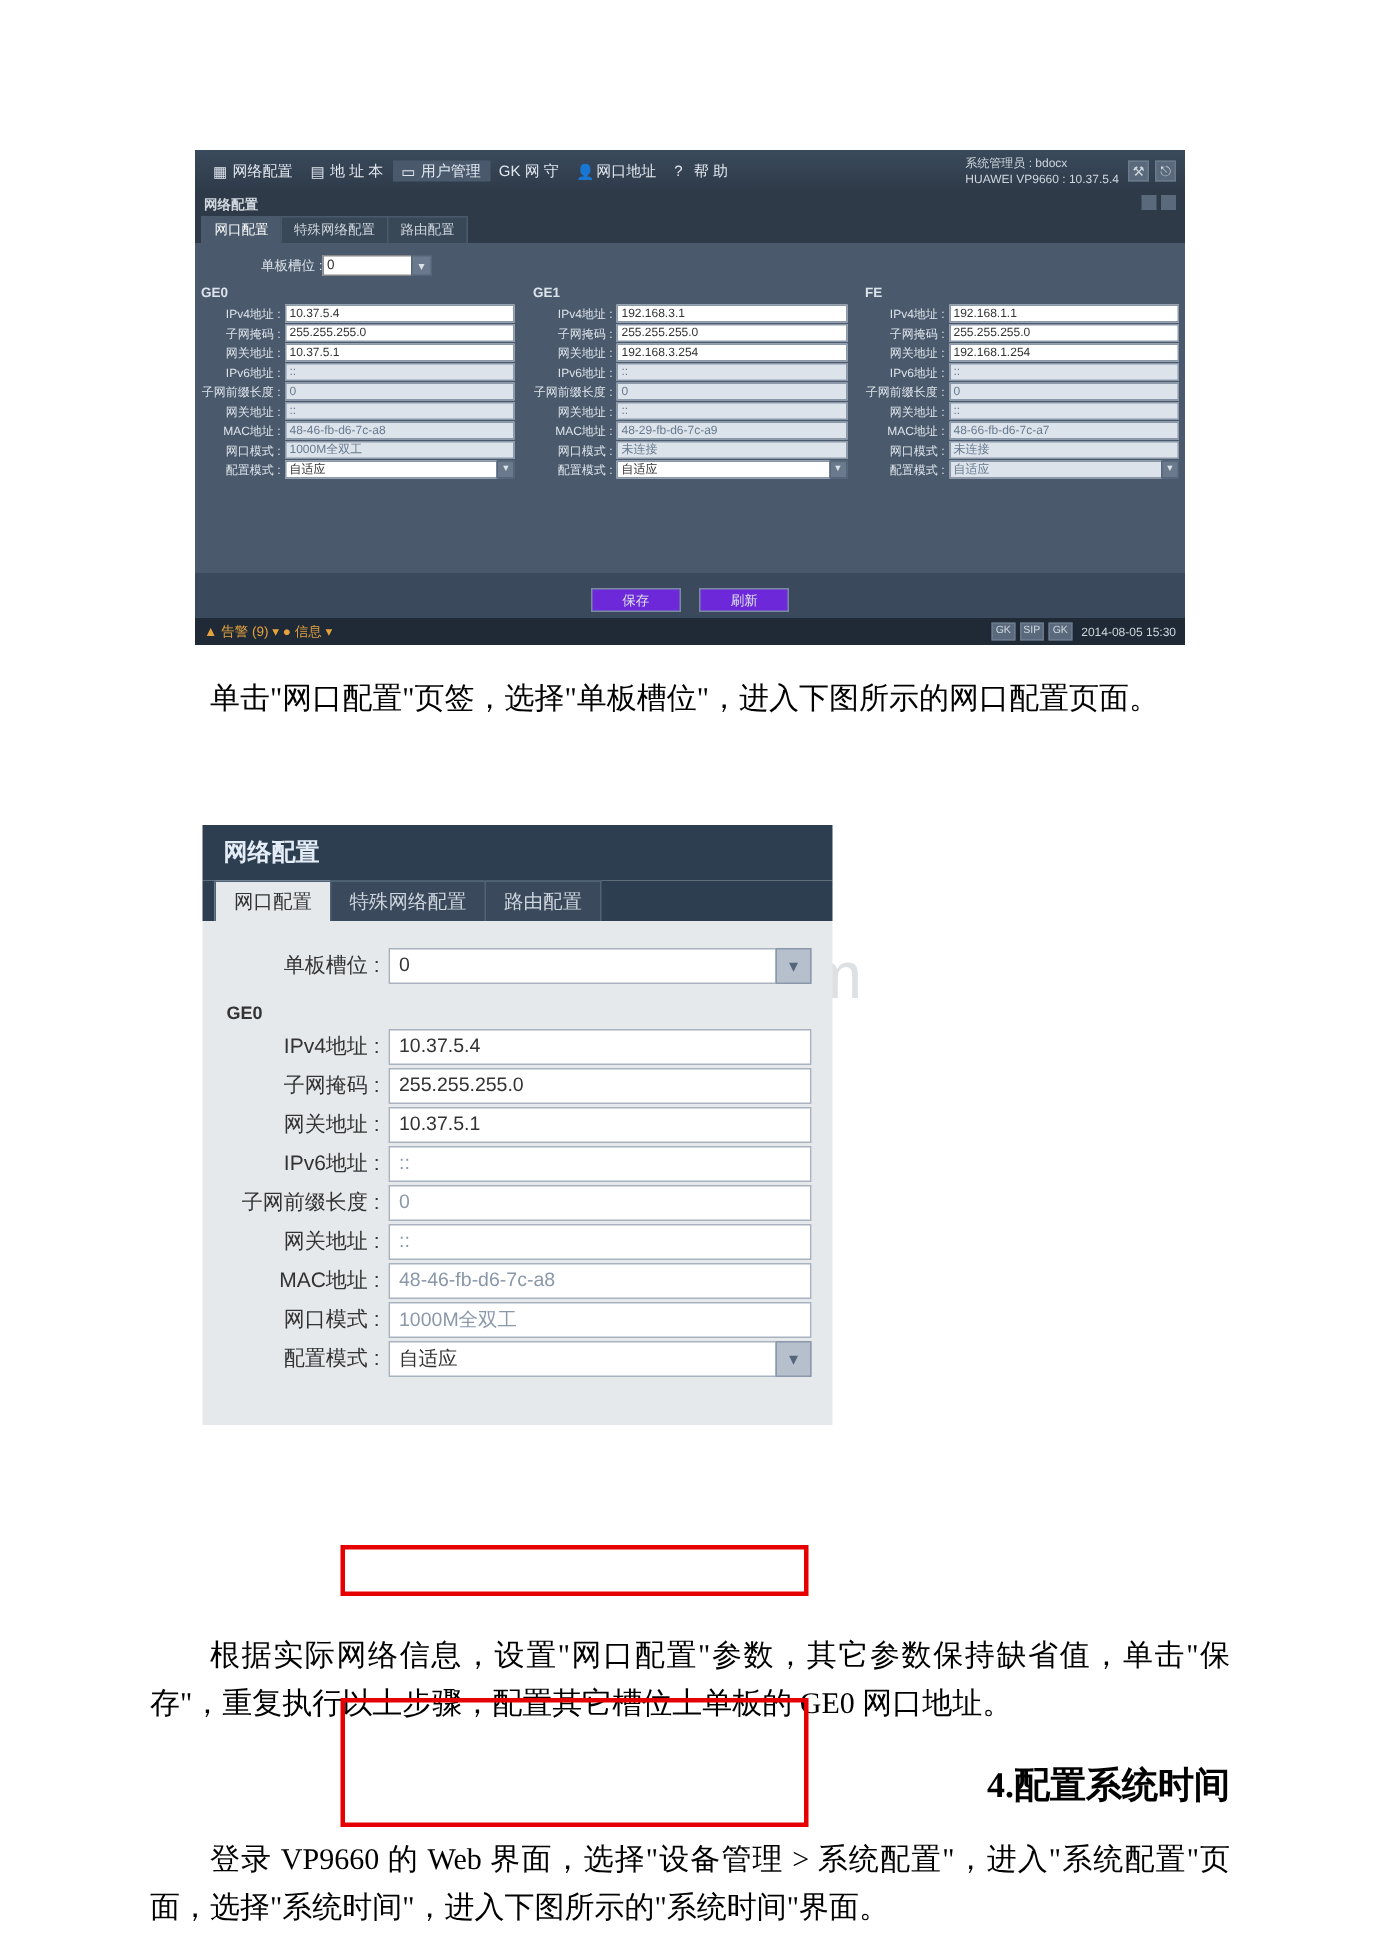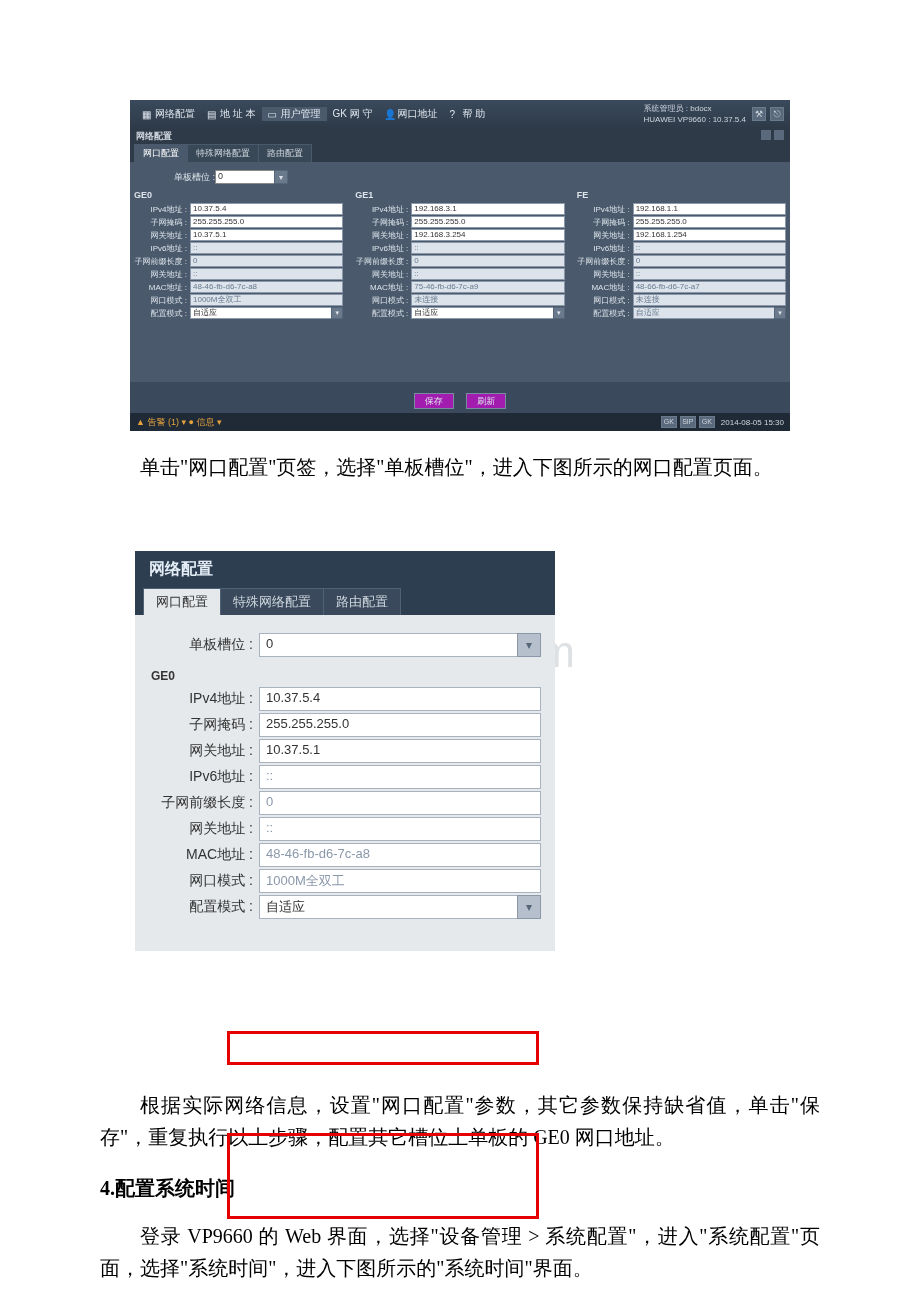--- a/index.html
+++ b/index.html
@@ -26,33 +26,33 @@
   .slotrow .selbtn { position:absolute; right:-14px; top:-1px; width:14px; height:14px; background:#6a7a8c; color:#dde3ea; text-align:center; line-height:14px; font-size:8px; border:1px solid #55657a;}
   .cols { display:flex; gap:12px; }
   .col { flex:1; }
   .colhead { font-size:9px; font-weight:bold; color:#dde3ea; margin-bottom:3px; }
   .frow { display:flex; align-items:center; font-size:8px; color:#dde3ea; margin:1px 0;}
   .frow .lbl { width:56px; text-align:right; padding-right:3px;}
   .frow .val { flex:1; height:12px; background:#fff; color:#333; border:1px solid #8a98aa; padding:0 2px; line-height:10px; overflow:hidden;}
   .frow .val.ro { background:#dde3ea; color:#667a90;}
   .frow .dd { width:12px; height:12px; background:#6a7a8c; border:1px solid #55657a; color:#dde3ea; text-align:center; line-height:10px; font-size:7px; margin-left:-1px;}
   .btnbar { text-align:center; padding:8px 0 4px; background:#3a4a5c;}
-  .btn1 { display:inline-block; width:40px; height:16px; background:#a21caf; border:1px solid #7a8aa0; color:#dde3ea; font-size:9px; line-height:14px; margin:0 4px;}
+  .btn1 { display:inline-block; width:60px; height:16px; background:#6d28d9; border:1px solid #7a8aa0; color:#dde3ea; font-size:9px; line-height:14px; margin:0 4px;}
   .statusbar { height:18px; background:#1f2a36; color:#e6a23c; font-size:9px; display:flex; align-items:center; padding:0 6px;}
   .statusbar .sb-spacer{flex:1;}
   .statusbar .sq{width:16px;height:12px;background:#5a6a7c;border:1px solid #6a7a8c;color:#cfd6de;font-size:7px;text-align:center;line-height:10px;margin-left:3px;}
   .statusbar .ts{font-size:8px;color:#cfd6de;margin-left:6px;}
 
   
   .ico { display:inline-block; width:10px; height:10px; }
 
   
   .para { width: 720px; margin: 18px auto; font-size: 20px; line-height: 32px; color: #000; text-align: justify; font-family: SimSun, serif;}
   .para.indent { text-indent: 2em; }
-  .heading4 { width: 720px; margin: 22px auto 10px; text-align:left; font-size:20px; font-weight:bold; font-family: SimSun, serif;}
+  .heading4 { width: 720px; margin: 22px auto 10px; text-align:right; font-size:24px; font-weight:bold; font-family: SimSun, serif;}
 
   
   .shot2wrap { width:420px; margin: 6px 0 6px 135px; position:relative;}
   .shot2 { position:relative; }
   .s2head { background:#2c3e50; color:#e4edf6; font-size:16px; font-weight:bold; padding:8px 14px;}
   .s2tabs { background:#2c3e50; display:flex; padding-left:8px;}
   .s2tab { font-size:13px; color:#cfd6de; background:#3a4a5c; border:1px solid #4f6175; border-bottom:none; padding:4px 12px; margin-right:-1px;}
   .s2tab.active { background:#e6e9ec; color:#333;}
   .s2body { background:#e6e9ec; padding:16px 14px 30px 14px; }
   .s2row { display:flex; align-items:center; margin:2px 0;}
@@ -183,21 +183,21 @@
         <div class="frow">
             <div class="lbl">子网前缀长度 :</div>
             <div class="val ro">0</div>
           </div>
         <div class="frow">
             <div class="lbl">网关地址 :</div>
             <div class="val ro">::</div>
           </div>
         <div class="frow">
             <div class="lbl">MAC地址 :</div>
-            <div class="val ro">75-46-fb-d6-7c-a9</div>
+            <div class="val ro">48-29-fb-d6-7c-a9</div>
           </div>
         <div class="frow">
             <div class="lbl">网口模式 :</div>
             <div class="val ro">未连接</div>
           </div>
         <div class="frow">
             <div class="lbl">配置模式 :</div>
             <div class="val">自适应</div>
             <div class="dd">▾</div>
           </div>
@@ -243,21 +243,21 @@
           </div>
       </div>
     </div>
   </div>
   <div class="btnbar">
     <div class="btn1">保存</div>
     <div class="btn1">刷新</div>
   </div>
   <div class="statusbar">
     <span style="color:#e6a23c;">▲</span>&nbsp;
-    <span>告警 (1) ▾</span>&nbsp;
+    <span>告警 (9) ▾</span>&nbsp;
     <span style="color:#e6a23c;">●</span>&nbsp;
     <span>信息 ▾</span>
     <div class="sb-spacer"></div>
     <div class="sq">GK</div>
     <div class="sq">SIP</div>
     <div class="sq">GK</div>
     <div class="ts">2014-08-05 15:30</div>
   </div>
 </div>
 

